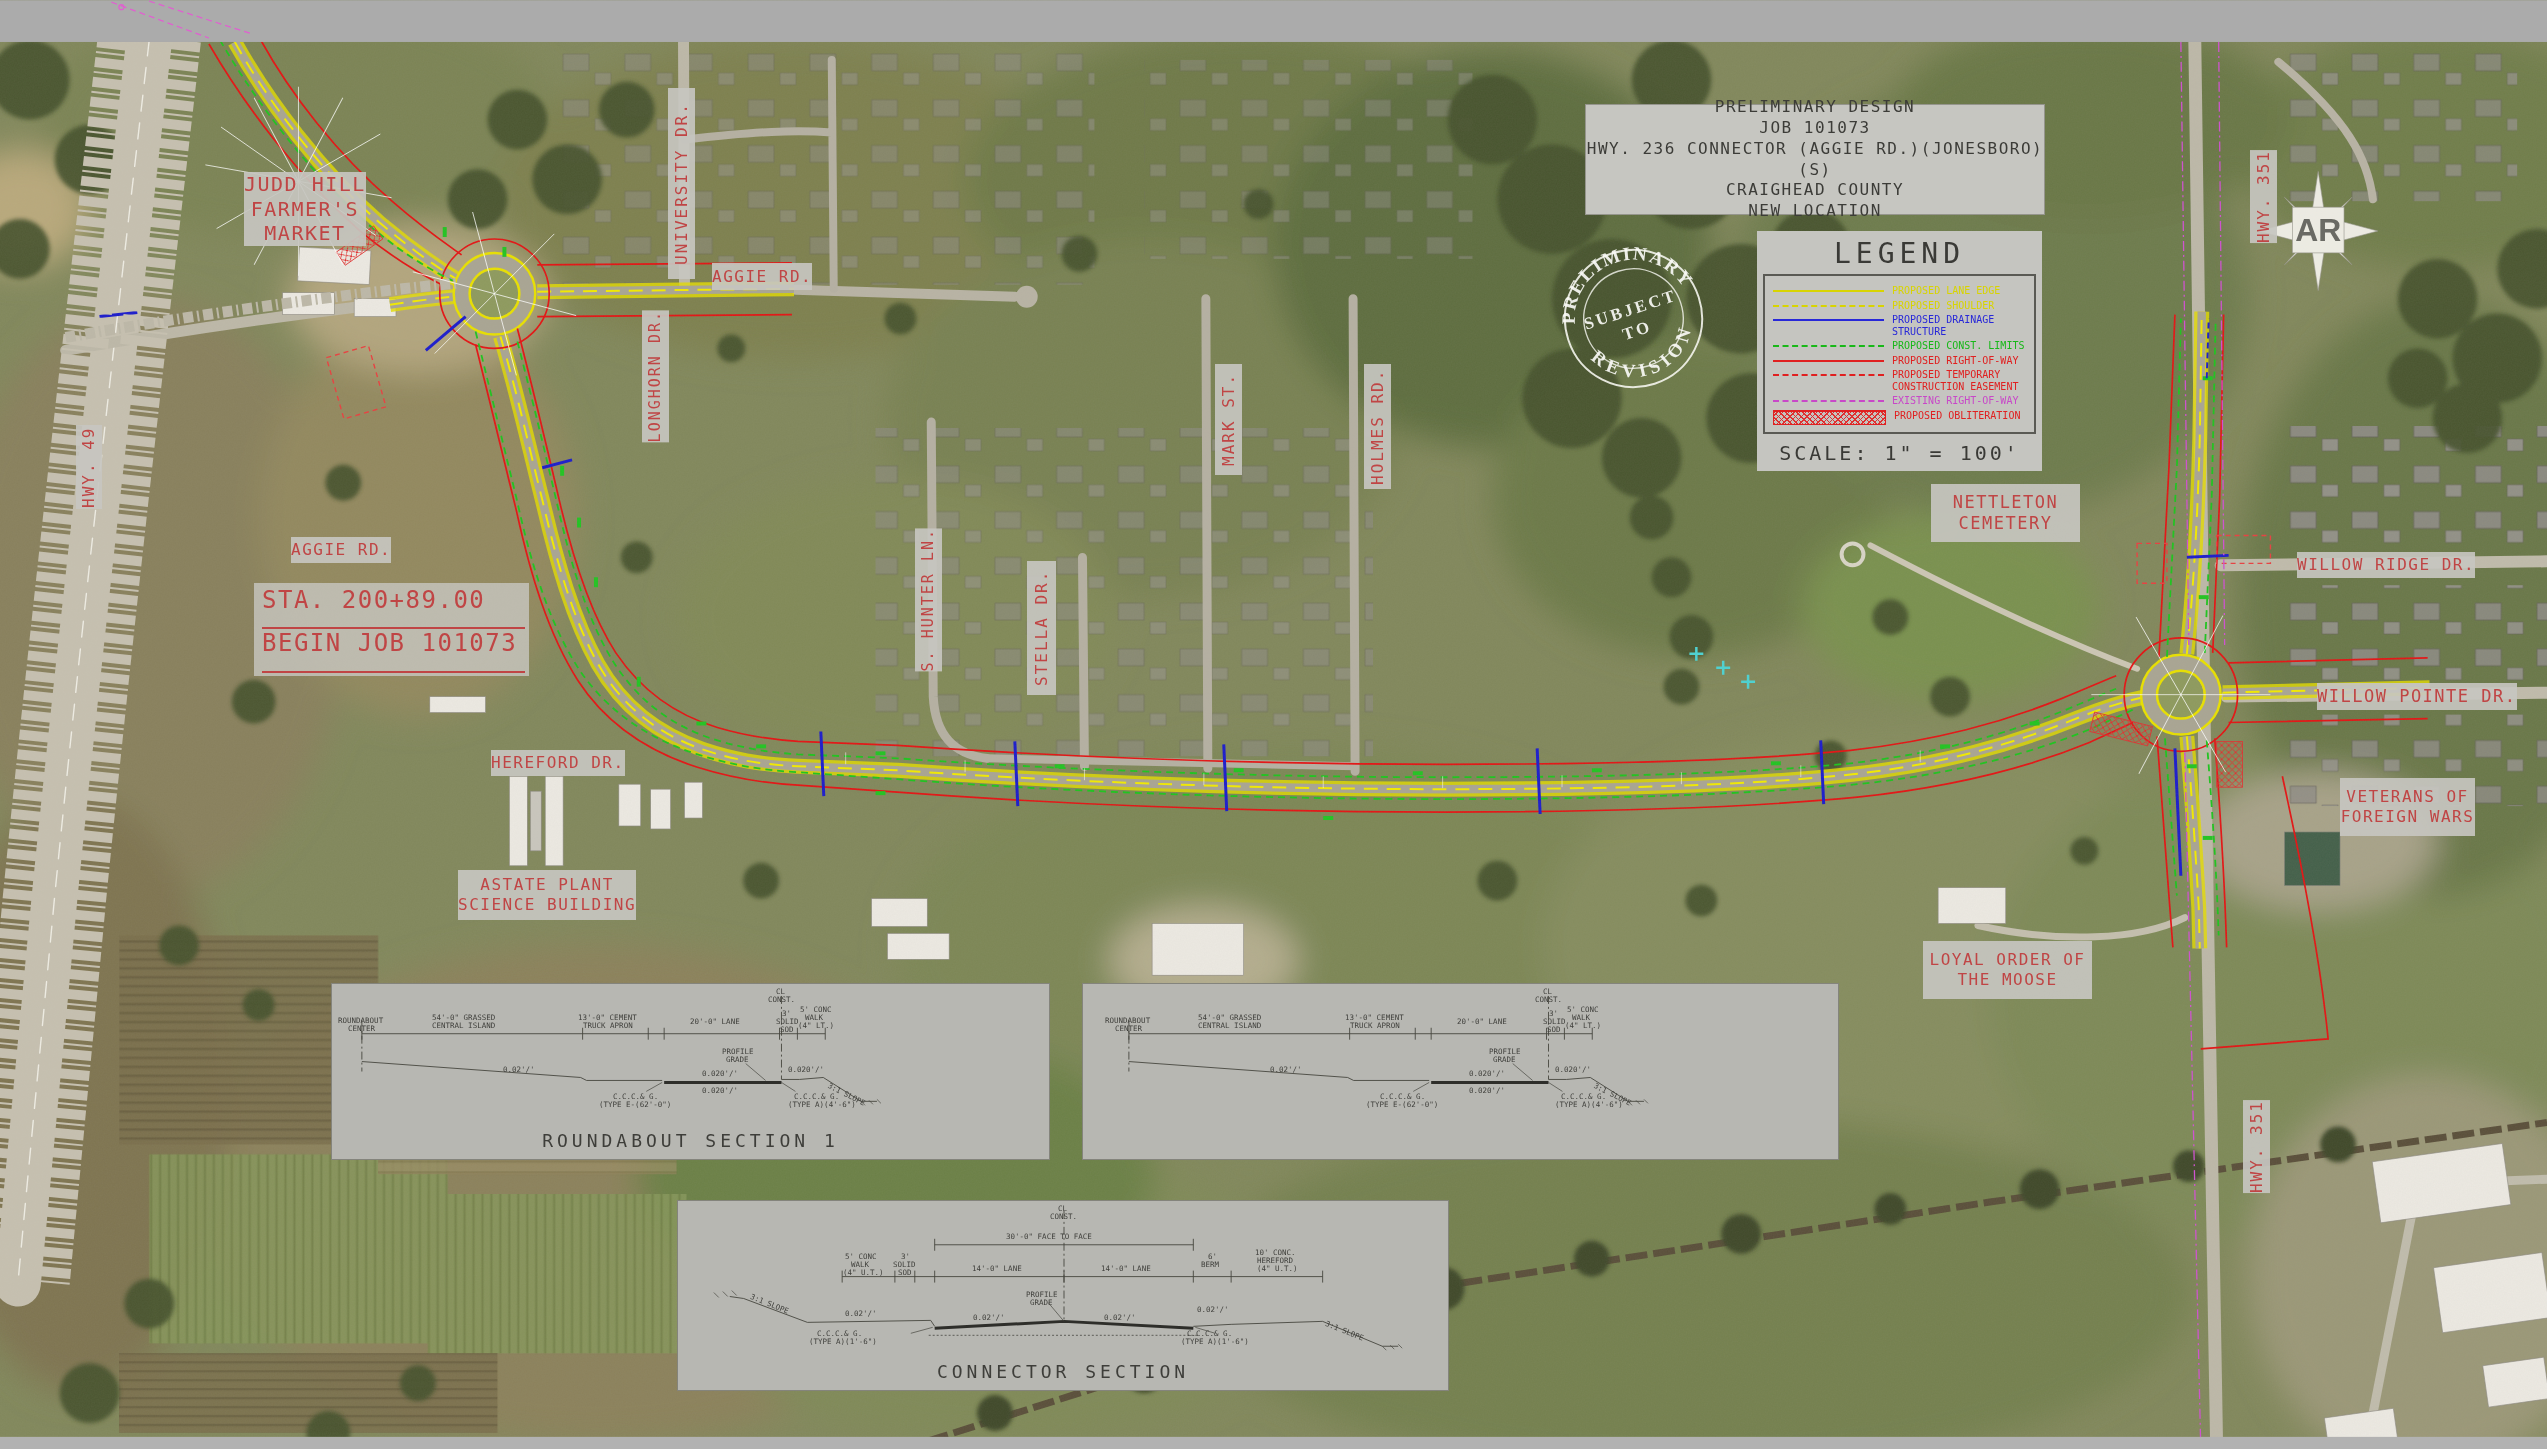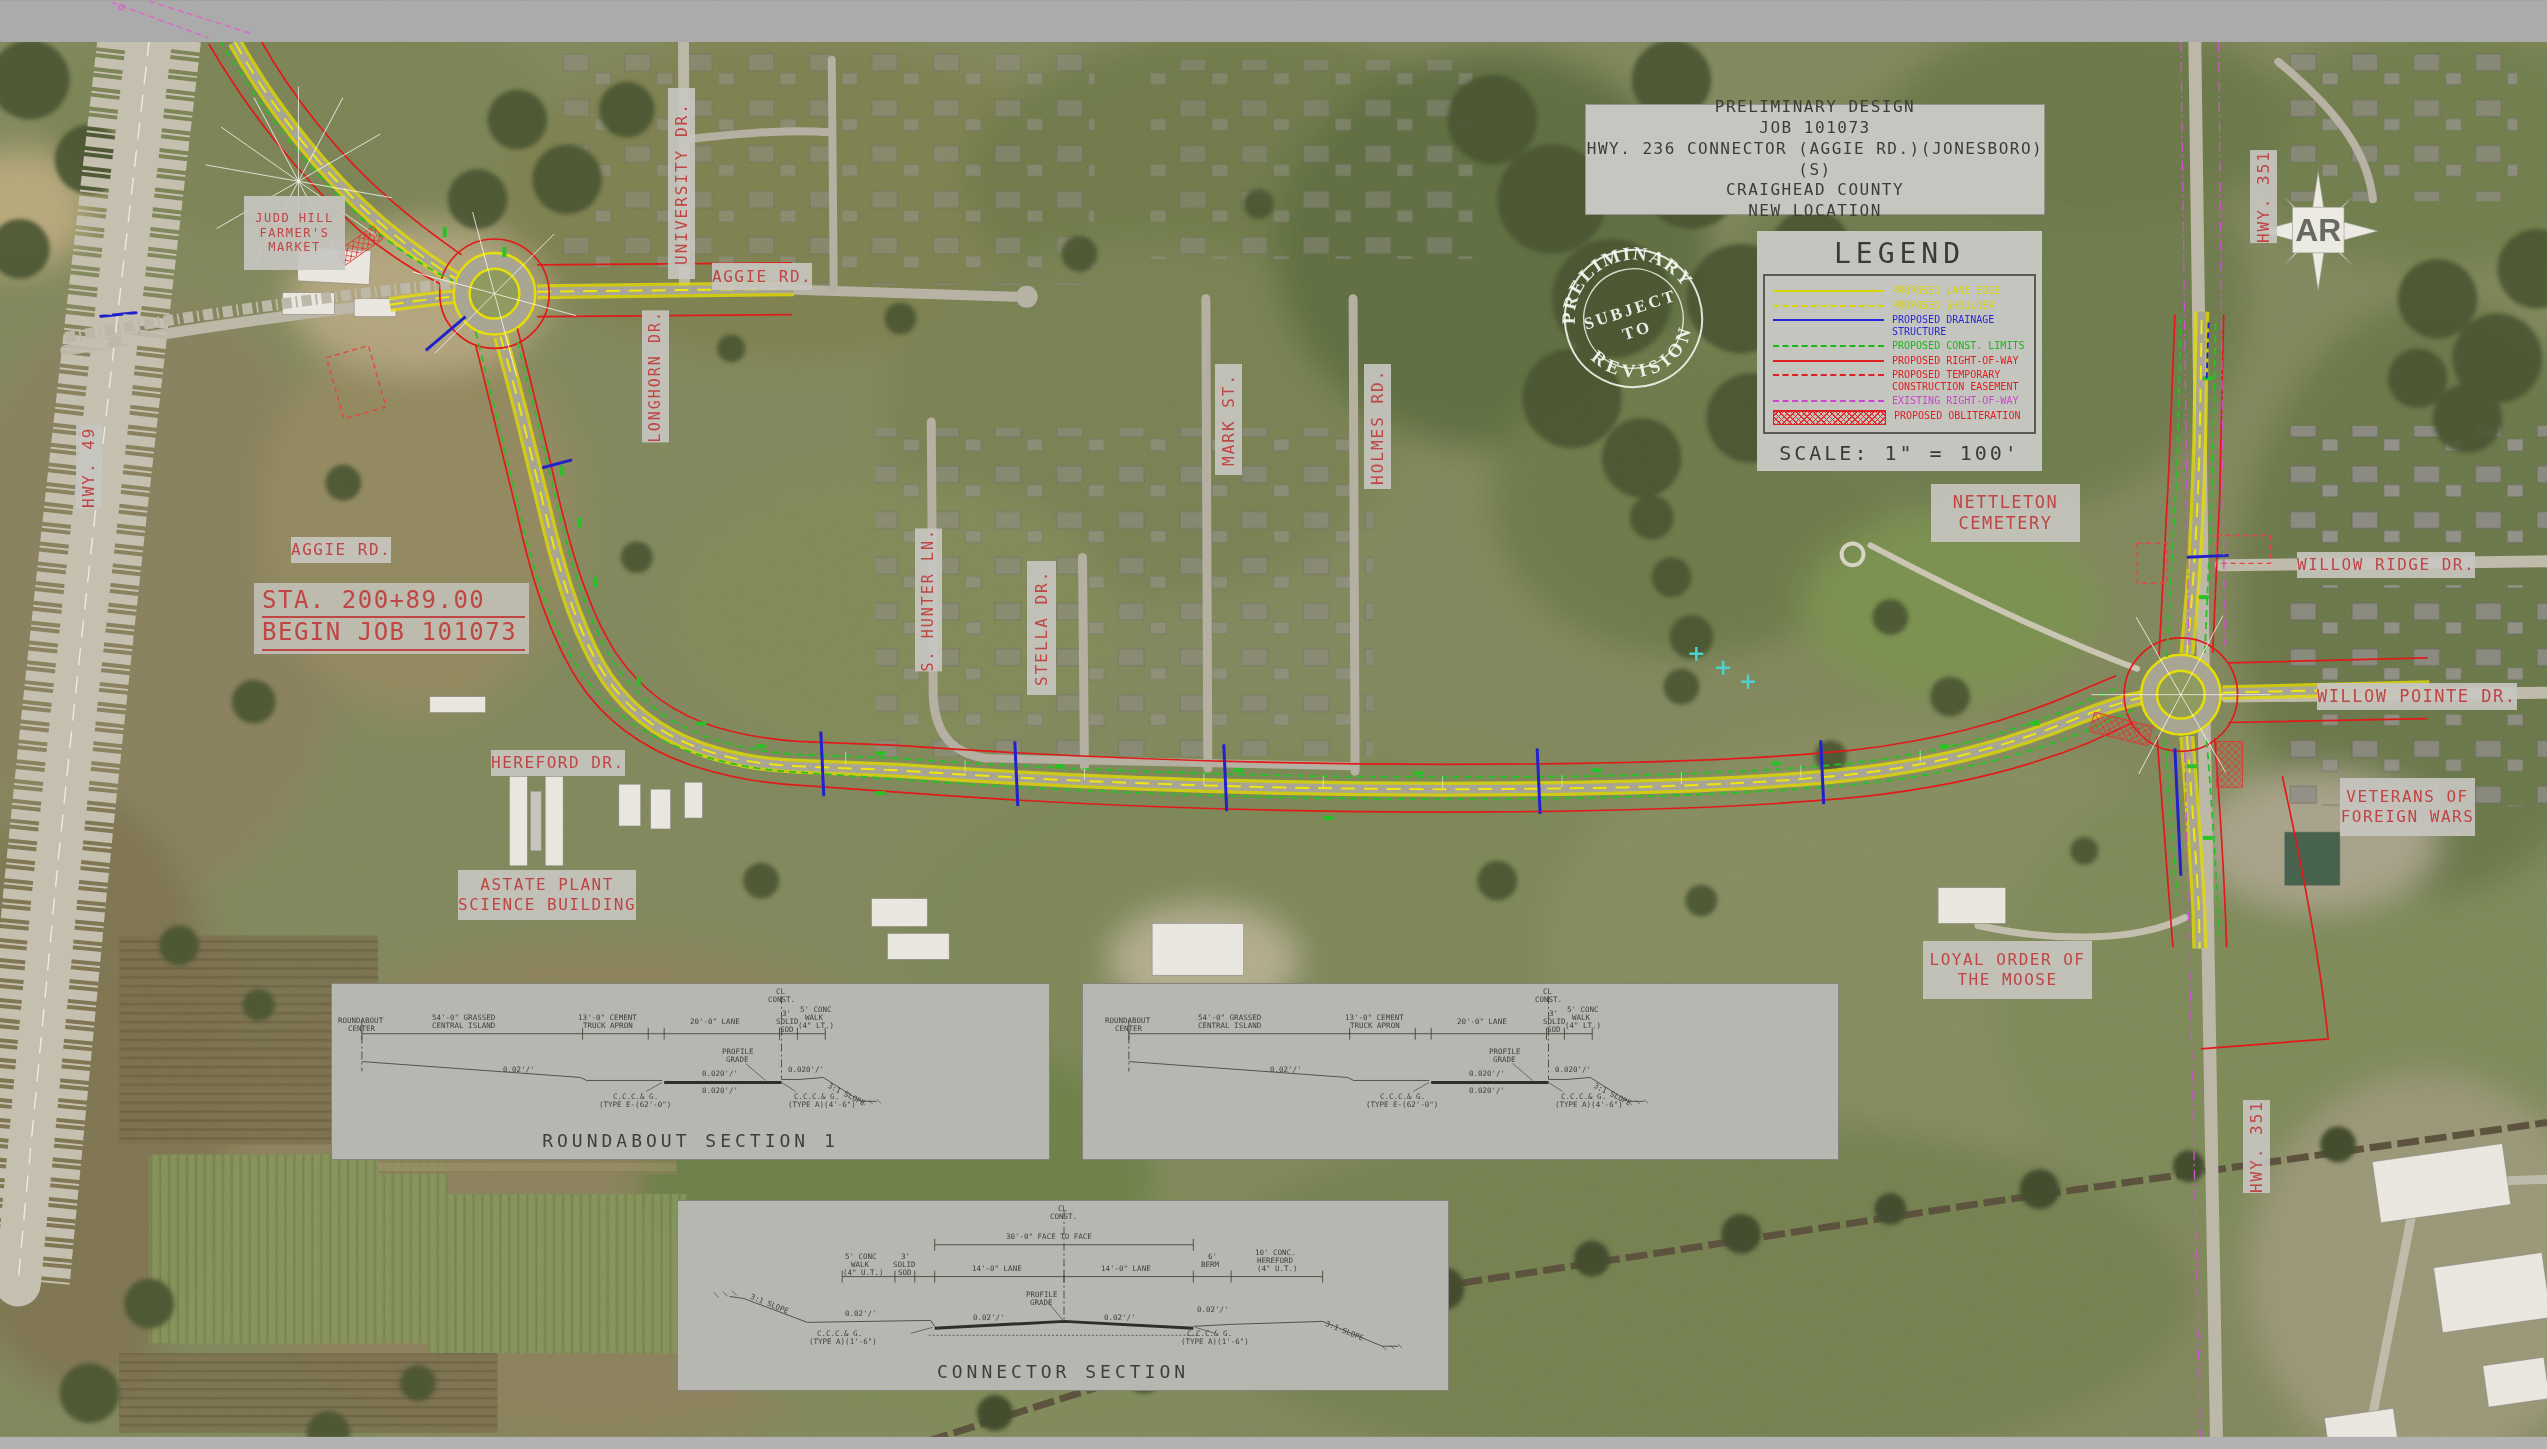--- a/index.html
+++ b/index.html
@@ -5,21 +5,21 @@
   html,body{margin:0;padding:0;background:#8f8f8f;}
   #sheet{position:relative;width:2547px;height:1450px;overflow:hidden;
          font-family:"DejaVu Sans Mono","Liberation Mono",monospace;background:#7f855b;}
   #mapsvg{position:absolute;left:0;top:0;}
   
   .map-label{position:absolute;display:flex;flex-direction:column;align-items:center;justify-content:center;
      background:rgba(199,198,192,0.92);color:#c04545;letter-spacing:1.5px;line-height:1.22;
      white-space:nowrap;box-sizing:border-box;text-align:center;}
   .map-label.vert{writing-mode:vertical-rl;transform:rotate(180deg);letter-spacing:2px;}
   .map-label.sta{align-items:flex-start;text-align:left;padding:3px 8px;background:rgba(199,198,192,0.82);}
-  .map-label.sta .ln{border-bottom:2px solid #c04545;padding:0 4px 1px 0;width:100%;}
+  .map-label.sta .ln{border-bottom:2px solid #c04545;padding:0 4px 12px 0;width:100%;}
   
   #titleblock{position:absolute;left:1585px;top:104px;width:458px;height:109px;background:#c6c6c1;
      border:1px solid #95958d;color:#3c3c38;font-size:16px;letter-spacing:1.5px;line-height:1.3;
      display:flex;flex-direction:column;justify-content:center;text-align:center;}
   
   #legend{position:absolute;left:1757px;top:231px;width:285px;background:#c5c5c0;padding:4px 6px 6px 6px;box-sizing:border-box;}
   #legend .lg-title{text-align:center;font-size:28px;letter-spacing:5px;color:#3a3a36;margin:2px 0 4px 0;}
   #legend .lg-box{border:2px solid #5a5a54;padding:6px 6px 4px 8px;}
   .lg-row{display:flex;align-items:flex-start;margin:3px 0;}
   .lg-row .samp{width:111px;flex:0 0 111px;margin-top:5px;margin-right:8px;border-top-width:2px;}
@@ -627,21 +627,21 @@
         <div class="sl" style="left: 131px; top: 137px;">(TYPE A)(1'-6")</div>
         <div class="sl" style="left: 509px; top: 129px;">C.C.C.&amp; G.</div>
         <div class="sl" style="left: 503px; top: 137px;">(TYPE A)(1'-6")</div>
         <div class="sl" style="left: 74px; top: 92px; transform: rotate(22deg);">3:1 SLOPE</div>
         <div class="sl" style="left: 649px; top: 119px; transform: rotate(22deg);">3:1 SLOPE</div>
       </div>
   <div class="sec-title">CONNECTOR SECTION</div>
 </div>
 
 <div class="layer" id="labels">
-      <div class="map-label" style="left: 244px; top: 196px; min-width: 101px; min-height: 74px; font-size: 12px;">
+      <div class="map-label" style="left: 244px; top: 172px; min-width: 101px; min-height: 74px; font-size: 20px;">
         <div class="ln">JUDD HILL</div>
         <div class="ln">FARMER'S</div>
         <div class="ln">MARKET</div>
       </div>
       <div class="map-label vert" style="left: 668px; top: 88px; min-width: 27px; min-height: 191px; font-size: 16px;">
         <div class="ln">UNIVERSITY DR.</div>
       </div>
       <div class="map-label" style="left: 712px; top: 263px; min-width: 88px; min-height: 27px; font-size: 16px;">
         <div class="ln">AGGIE RD.</div>
       </div>

